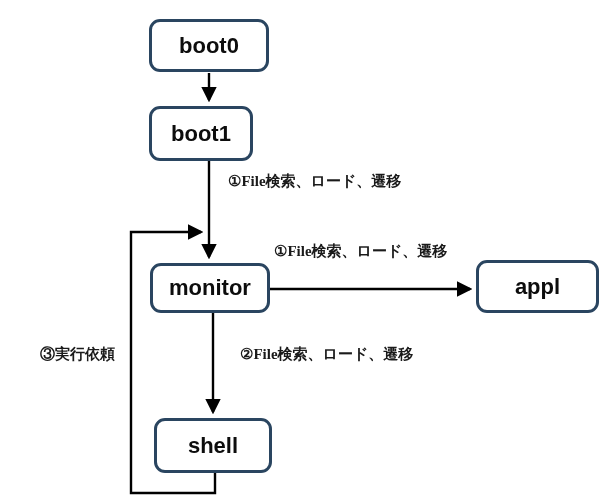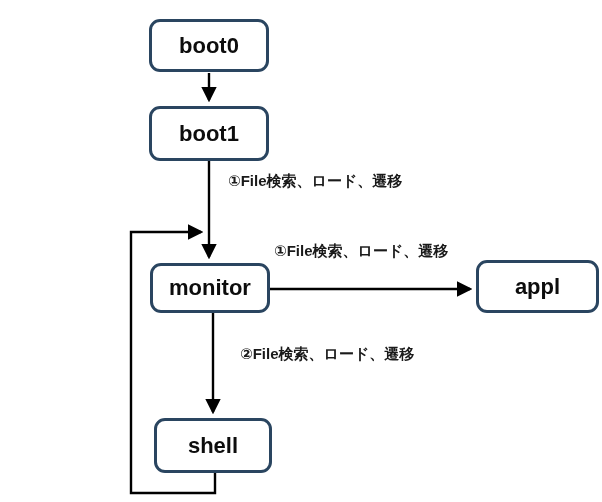--- a/index.html
+++ b/index.html
@@ -31,30 +31,31 @@
     border: 3px solid #2a4560;
     border-radius: 11px;
     display: flex;
     align-items: center;
     justify-content: center;
     font-weight: bold;
     font-size: 22px;
     color: #0d0d0d;
   }
   .node-boot0   { left: 117px; top: 19px;  width: 120px; height: 53px; }
-  .node-boot1   { left: 117px; top: 106px; width: 120px; height: 55px; }
+  .node-boot1   { left: 117px; top: 106px; width: 104px; height: 55px; }
   .node-monitor { left: 118px; top: 263px; width: 120px; height: 50px; text-align: center; }
   .node-appl    { left: 444px; top: 260px; width: 123px; height: 53px; text-align: center; }
   .node-shell   { left: 122px; top: 418px; width: 118px; height: 55px; }
   .edge-label {
     position: absolute;
     font-weight: bold;
     font-size: 15px;
     color: #1a1a1a;
     white-space: nowrap;
+    font-family: Liberation Serif, serif;
   }
   .label-step1 { left: 196px; top: 172px; }
   .label-step4 { left: 242px; top: 242px; }
   .label-step2 { left: 208px; top: 345px; }
   .label-step3 { left: 8px;   top: 345px; }
 </style>
 </head>
 <body>
 
 <div class="canvas">
@@ -91,14 +92,15 @@
   <div class="node node-shell">
     <span>shell</span>
   </div>
 
   <div class="edge-label label-step1">①File検索、ロード、遷移</div>
 
   <div class="edge-label label-step4">①File検索、ロード、遷移</div>
 
   <div class="edge-label label-step2">②File検索、ロード、遷移</div>
 
+  <div class="edge-label label-step3">③実行依頼</div>
 
 </div>
 
 </body></html>

